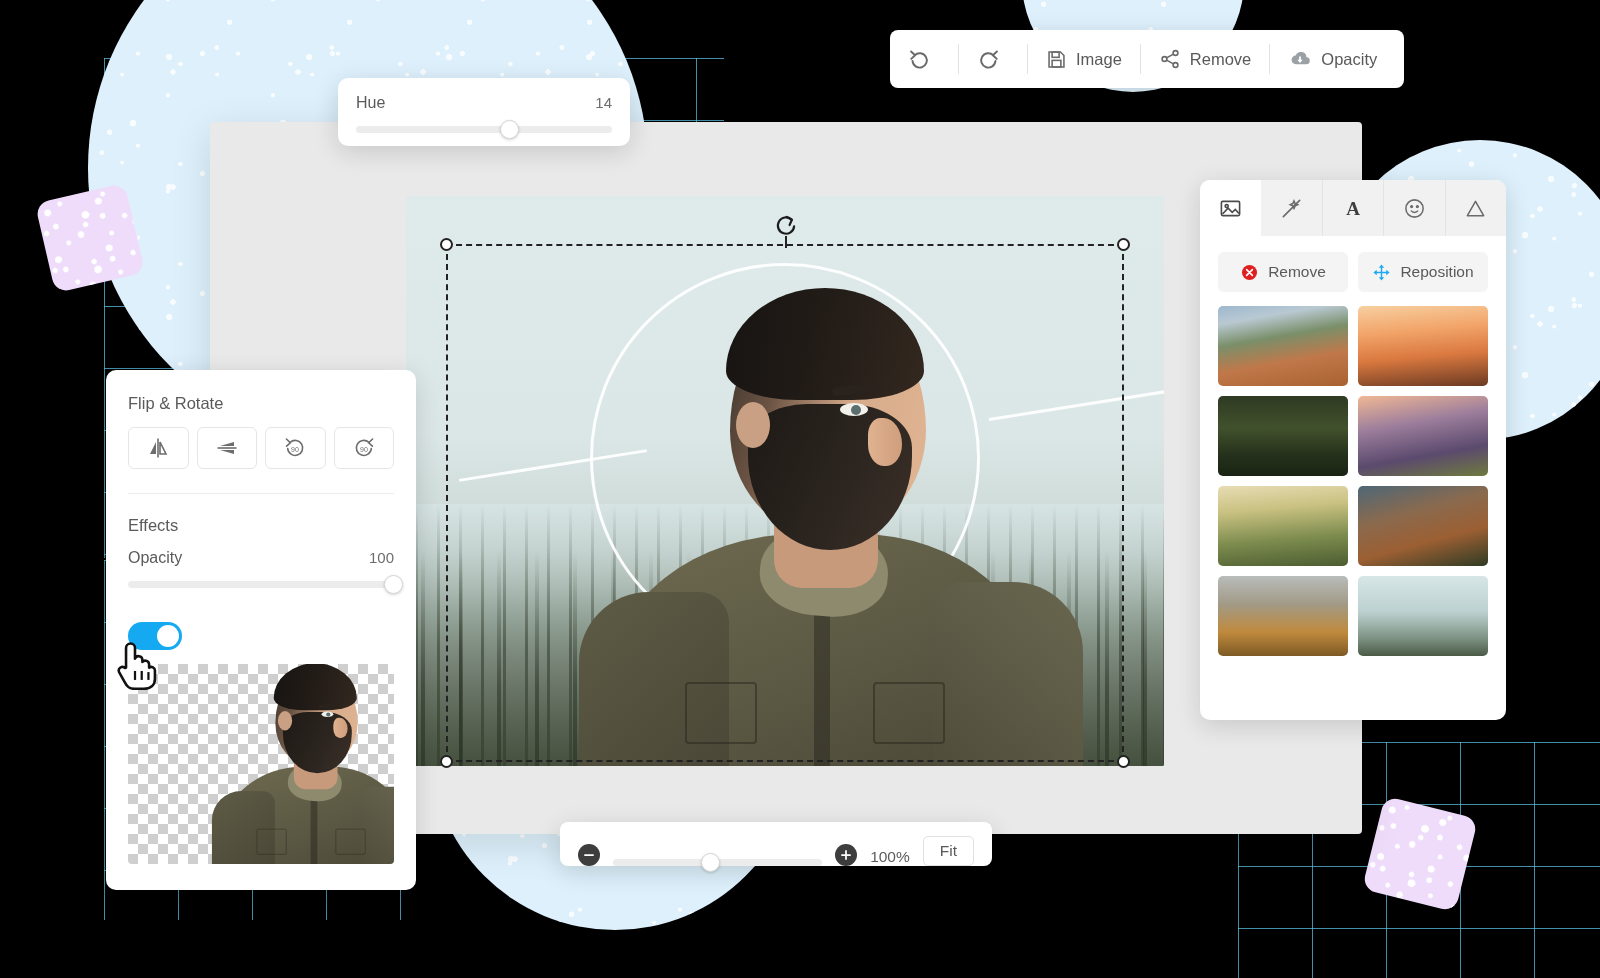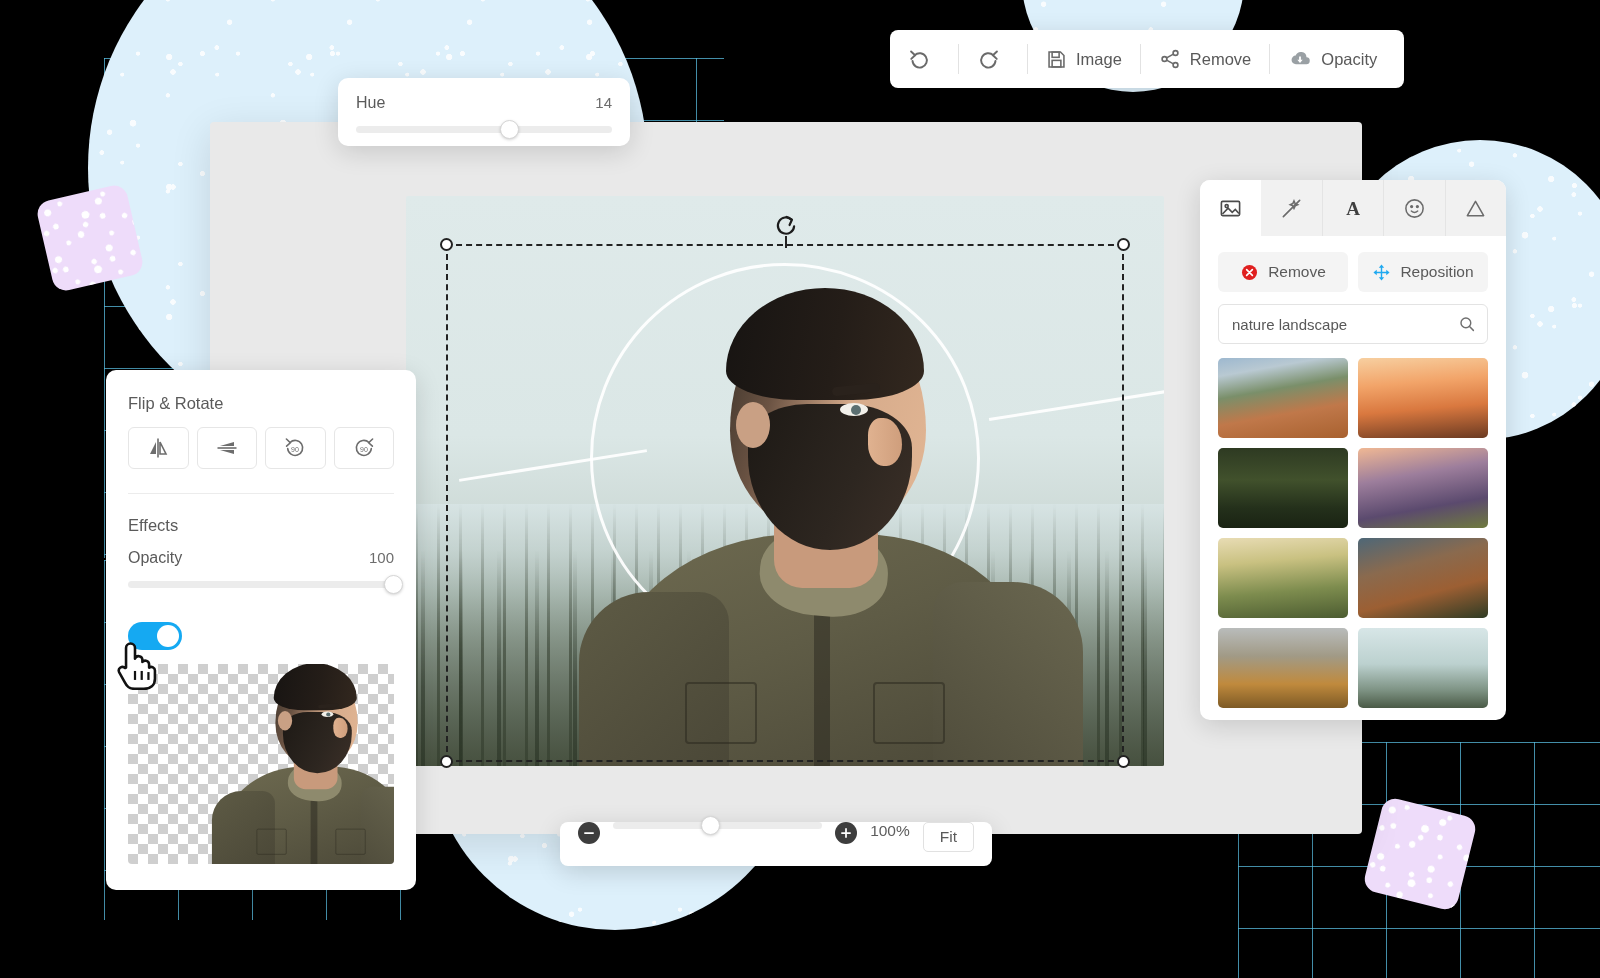--- a/index.html
+++ b/index.html
@@ -304,21 +304,21 @@
   }
   .search-icon-abs { position: absolute; right: 30px; top: 23px; color: #6f6f6f; }
   .thumb-grid {
     display: grid; grid-template-columns: 1fr 1fr; gap: 10px; padding: 14px 18px 18px;
   }
   .thumb-img { width: 100%; height: 80px; border-radius: 5px; }
 
   
   .zoom-bar {
     left: 560px; top: 822px; width: 432px; height: 44px;
-    display: flex; align-items: flex-start; gap: 13px; padding: 0 18px; border-radius: 8px;
+    display: flex; align-items: flex-end; gap: 13px; padding: 0 18px; border-radius: 8px;
   }
   .circle-btn {
     width: 22px; height: 22px; border-radius: 50%; background: #3d3d3d;
     display: flex; align-items: center; justify-content: center; color: #fff;
     cursor: pointer; flex: none;
   }
   .zoom-track { position: relative; flex: 1; height: 7px; background: #ececec; border-radius: 4px; }
   .zoom-pct { font-size: 15.5px; color: #5d5d5d; }
   .fit-btn {
     height: 30px; padding: 0 16px; border: 1px solid #e1e1e1; border-radius: 5px;
@@ -592,29 +592,20 @@
         <span>
           <svg viewBox="0 0 24 24" width="19" height="19" fill="#1fa9f0">
             <path d="M12 1.8 L15.4 6 H12.9 V11 H18 V8.6 L22.2 12 L18 15.4 V13 H12.9 V18 H15.4
                      L12 22.2 L8.6 18 H11.1 V13 H6 V15.4 L1.8 12 L6 8.6 V11 H11.1 V6 H8.6 Z"></path>
           </svg>
         </span>
         <span>Reposition</span>
       </div>
     </div>
 
-    <div class="search-wrap">
-      <input class="search-input" type="text" value="nature landscape" style="">
-      <span class="search-icon-abs">
-        <svg viewBox="0 0 24 24" width="18" height="18" fill="none" stroke="#6f6f6f" stroke-width="1.9" stroke-linecap="round">
-          <circle cx="10.5" cy="10.5" r="6.5"></circle>
-          <line x1="15.4" y1="15.4" x2="20.5" y2="20.5"></line>
-        </svg>
-      </span>
-    </div>
 
     <div class="thumb-grid" id="thumb-grid">
         <div class="thumb-img" style="background: linear-gradient(170deg, rgb(157, 184, 207) 0%, rgb(185, 201, 210) 18%, rgb(122, 143, 106) 40%, rgb(192, 120, 74) 66%, rgb(168, 97, 47) 100%);"></div>
         <div class="thumb-img" style="background: linear-gradient(175deg, rgb(247, 207, 160) 0%, rgb(242, 164, 105) 32%, rgb(217, 120, 63) 62%, rgb(107, 58, 34) 100%);"></div>
         <div class="thumb-img" style="background: linear-gradient(rgb(46, 58, 34) 0%, rgb(65, 81, 44) 40%, rgb(36, 48, 27) 75%, rgb(26, 35, 19) 100%);"></div>
         <div class="thumb-img" style="background: linear-gradient(170deg, rgb(240, 184, 148) 0%, rgb(157, 126, 156) 35%, rgb(91, 74, 110) 70%, rgb(111, 122, 62) 100%);"></div>
         <div class="thumb-img" style="background: linear-gradient(175deg, rgb(232, 220, 180) 0%, rgb(201, 193, 129) 30%, rgb(125, 140, 78) 65%, rgb(76, 92, 49) 100%);"></div>
         <div class="thumb-img" style="background: linear-gradient(165deg, rgb(78, 103, 119) 0%, rgb(138, 106, 78) 35%, rgb(156, 95, 51) 65%, rgb(47, 59, 36) 100%);"></div>
         <div class="thumb-img" style="background: linear-gradient(rgb(185, 188, 187) 0%, rgb(161, 154, 134) 35%, rgb(192, 138, 61) 70%, rgb(125, 90, 37) 100%);"></div>
         <div class="thumb-img" style="background: linear-gradient(rgb(215, 230, 231) 0%, rgb(188, 209, 207) 45%, rgb(125, 146, 131) 78%, rgb(74, 90, 70) 100%);"></div>

